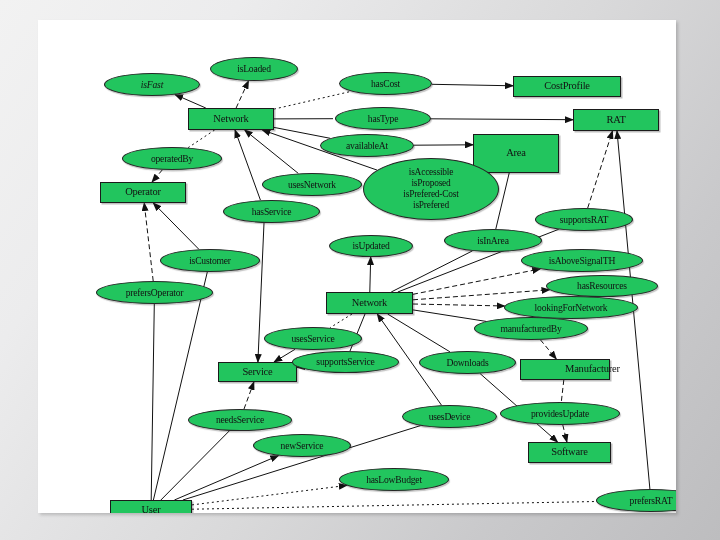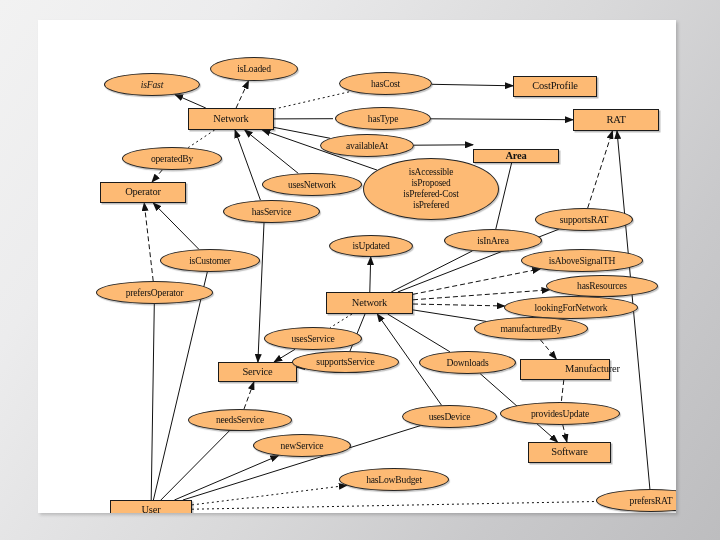--- a/index.html
+++ b/index.html
@@ -27,21 +27,21 @@
     pointer-events: none;
   }
   .node {
     position: absolute;
     box-sizing: border-box;
     display: flex;
     align-items: center;
     justify-content: center;
     text-align: center;
     color: #121212;
-    background: #fdba74;
+    background: #22c55e;
     line-height: 1.02;
     letter-spacing: -0.2px;
     filter: blur(0.22px);
     z-index: 3;
   }
   .node.cls {
     border: 1px solid #1b1b1b;
     border-radius: 0;
     font-size: 10.5px;
     box-shadow: 1.5px 1.5px 0 rgba(40,40,40,0.30);
@@ -110,27 +110,27 @@
           <line x1="160.9" y1="229.3" x2="115.3" y2="183.0" stroke="#111111" stroke-width="1" marker-end="url(#arrowhead)"></line>
           <line x1="113.2" y1="480.0" x2="116.3" y2="284.0" stroke="#111111" stroke-width="1"></line>
           <line x1="115.2" y1="261.0" x2="106.2" y2="183.0" stroke="#111111" stroke-width="1" stroke-dasharray="5,3" marker-end="url(#arrowhead)"></line>
           <line x1="154.0" y1="489.2" x2="558.2" y2="481.5" stroke="#111111" stroke-width="1" stroke-dasharray="2,3"></line>
         </g>
     </svg>
     <div id="node-layer">
         <div class="node cls" style="left: 150px; top: 88px; width: 86px; height: 22px;">
           <span class="nlabel">Network</span>
         </div>
-        <div class="node cls" style="left: 475px; top: 56px; width: 84px; height: 21px; align-items: center;">
+        <div class="node cls" style="left: 475px; top: 56px; width: 108px; height: 21px; align-items: center;">
           <span class="nlabel">CostProfile</span>
         </div>
         <div class="node cls" style="left: 535px; top: 89px; width: 86px; height: 22px;">
           <span class="nlabel">RAT</span>
         </div>
-        <div class="node cls" style="left: 435px; top: 129px; width: 86px; height: 14px; font-weight: bold;">
+        <div class="node cls" style="left: 435px; top: 114px; width: 86px; height: 39px;">
           <span class="nlabel">Area</span>
         </div>
         <div class="node cls" style="left: 62px; top: 162px; width: 86px; height: 21px;">
           <span class="nlabel">Operator</span>
         </div>
         <div class="node cls" style="left: 288px; top: 272px; width: 87px; height: 22px;">
           <span class="nlabel">Network</span>
         </div>
         <div class="node cls" style="left: 180px; top: 342px; width: 79px; height: 20px;">
           <span class="nlabel">Service</span>

